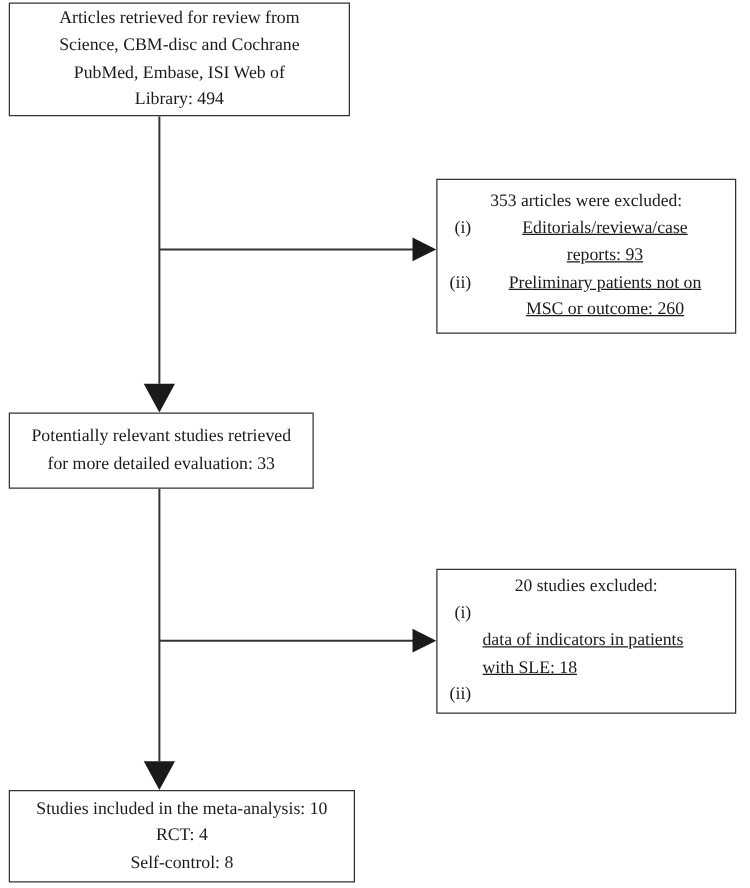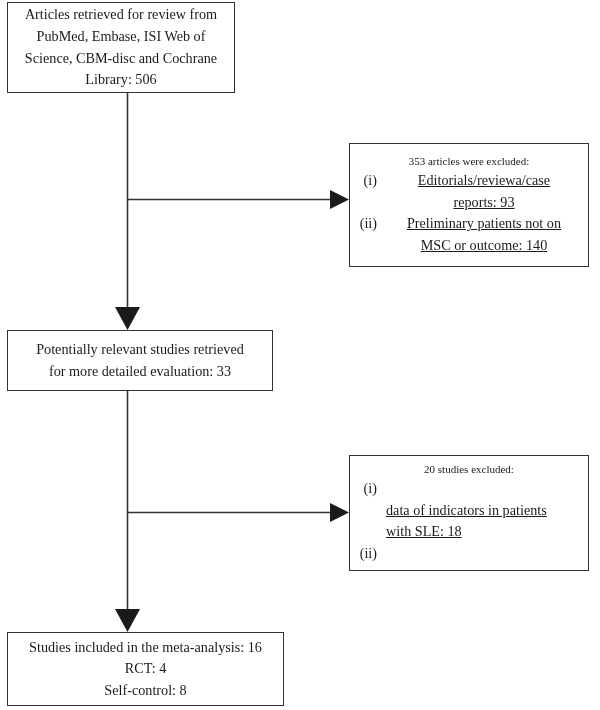--- a/index.html
+++ b/index.html
@@ -46,21 +46,21 @@
   }
   .node-line {
     text-align: center;
     font-size: 14.2px;
     line-height: 1.52;
     white-space: nowrap;
   }
   
   .excl-title {
     text-align: center;
-    font-size: 11px;
+    font-size: 14px;
     line-height: 1.52;
   }
   .excl-list {
     margin: 0;
     padding: 0;
   }
   .excl-item {
     display: flex;
     align-items: flex-start;
     font-size: 14.2px;
@@ -77,23 +77,23 @@
     flex: 1 1 auto;
     text-align: left;
     text-decoration: underline;
   }
   .excl-text .ctr {
     display: block;
     text-align: center;
   }
 
   
-  #node-retrieved     { left: 7px;   top: 2px;   width: 228px; height: 91px; }
+  #node-retrieved     { left: 7px;   top: 2px;   width: 273px; height: 91px; }
   #node-excluded-1    { left: 349px; top: 143px; width: 240px; height: 124px; }
-  #node-relevant      { left: 7px;   top: 330px; width: 266px; height: 61px; }
+  #node-relevant      { left: 7px;   top: 330px; width: 244px; height: 61px; }
   #node-excluded-2    { left: 349px; top: 455px; width: 240px; height: 116px; }
   #node-included      { left: 7px;   top: 632px; width: 277px; height: 74px; }
 </style>
 </head>
 <body>
 
 <div id="flow-root">
 
   <svg class="flow-svg" viewBox="0 0 600 710">
 
@@ -108,42 +108,42 @@
 
     <line x1="127.5" y1="512.5" x2="333" y2="512.5" stroke="#333333" stroke-width="1.6"></line>
     <polygon points="330,503 349,512.5 330,522" fill="#1a1a1a"></polygon>
 
     <polygon points="115,609 140,609 127.5,632" fill="#1a1a1a"></polygon>
   </svg>
 
   <div class="node" id="node-retrieved">
     <div class="node-inner">
       <div class="node-line">Articles retrieved for review from</div>
+      <div class="node-line">Science, CBM-disc and Cochrane</div>
       <div class="node-line">PubMed, Embase, ISI Web of</div>
-      <div class="node-line">Science, CBM-disc and Cochrane</div>
-      <div class="node-line">Library: 506</div>
+      <div class="node-line">Library: 494</div>
     </div>
   </div>
 
   <div class="node" id="node-excluded-1">
     <div class="node-inner">
       <div class="excl-title">353 articles were excluded:</div>
       <div class="excl-list">
         <div class="excl-item">
           <span class="excl-marker">(i)</span>
           <span class="excl-text">
             <span class="ctr">Editorials/reviewa/case</span>
             <span class="ctr">reports: 93</span>
           </span>
         </div>
         <div class="excl-item">
           <span class="excl-marker">(ii)</span>
           <span class="excl-text">
             <span class="ctr">Preliminary patients not on</span>
-            <span class="ctr">MSC or outcome: 140</span>
+            <span class="ctr">MSC or outcome: 260</span>
           </span>
         </div>
       </div>
     </div>
   </div>
 
   <div class="node" id="node-relevant">
     <div class="node-inner">
       <div class="node-line">Potentially relevant studies retrieved</div>
       <div class="node-line">for more detailed evaluation: 33</div>
@@ -164,19 +164,19 @@
         </div>
         <div class="excl-item">
           <span class="excl-marker">(ii)</span>
         </div>
       </div>
     </div>
   </div>
 
   <div class="node" id="node-included">
     <div class="node-inner">
-      <div class="node-line">Studies included in the meta-analysis: 16</div>
+      <div class="node-line">Studies included in the meta-analysis: 10</div>
       <div class="node-line">RCT: 4</div>
       <div class="node-line">Self-control: 8</div>
     </div>
   </div>
 
 </div>
 
 </body></html>

